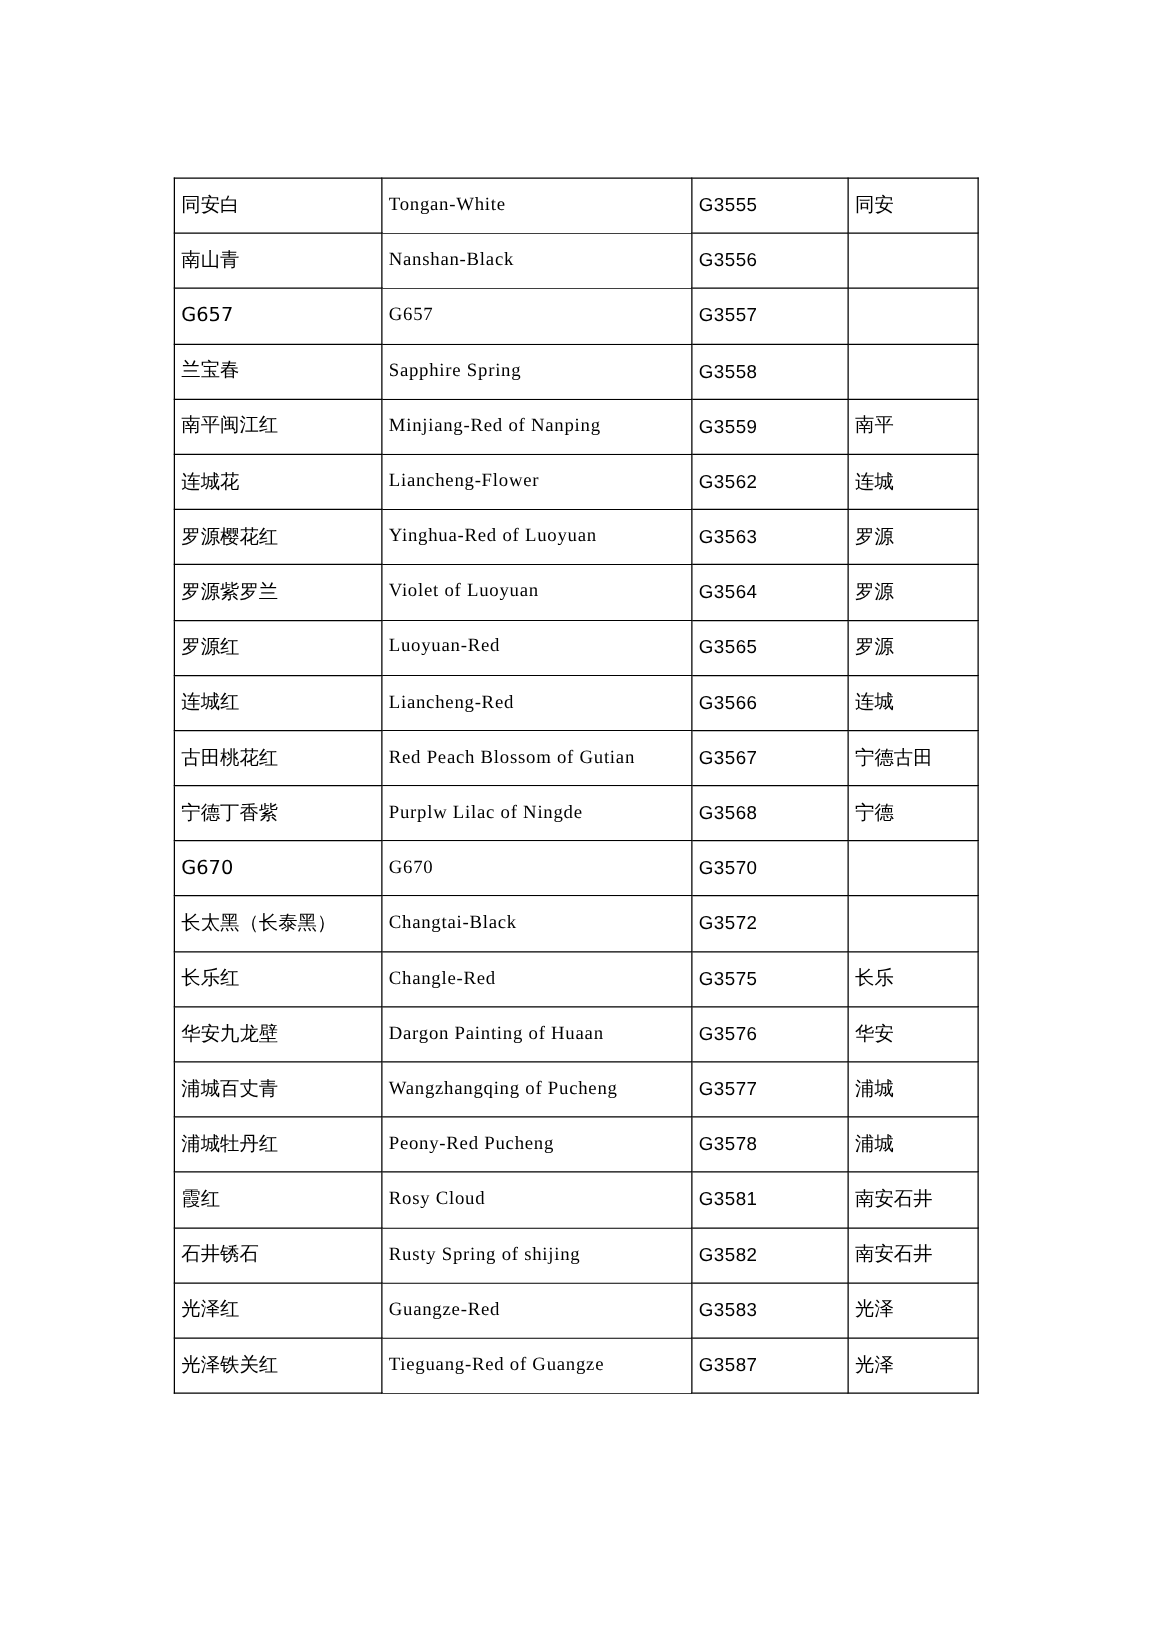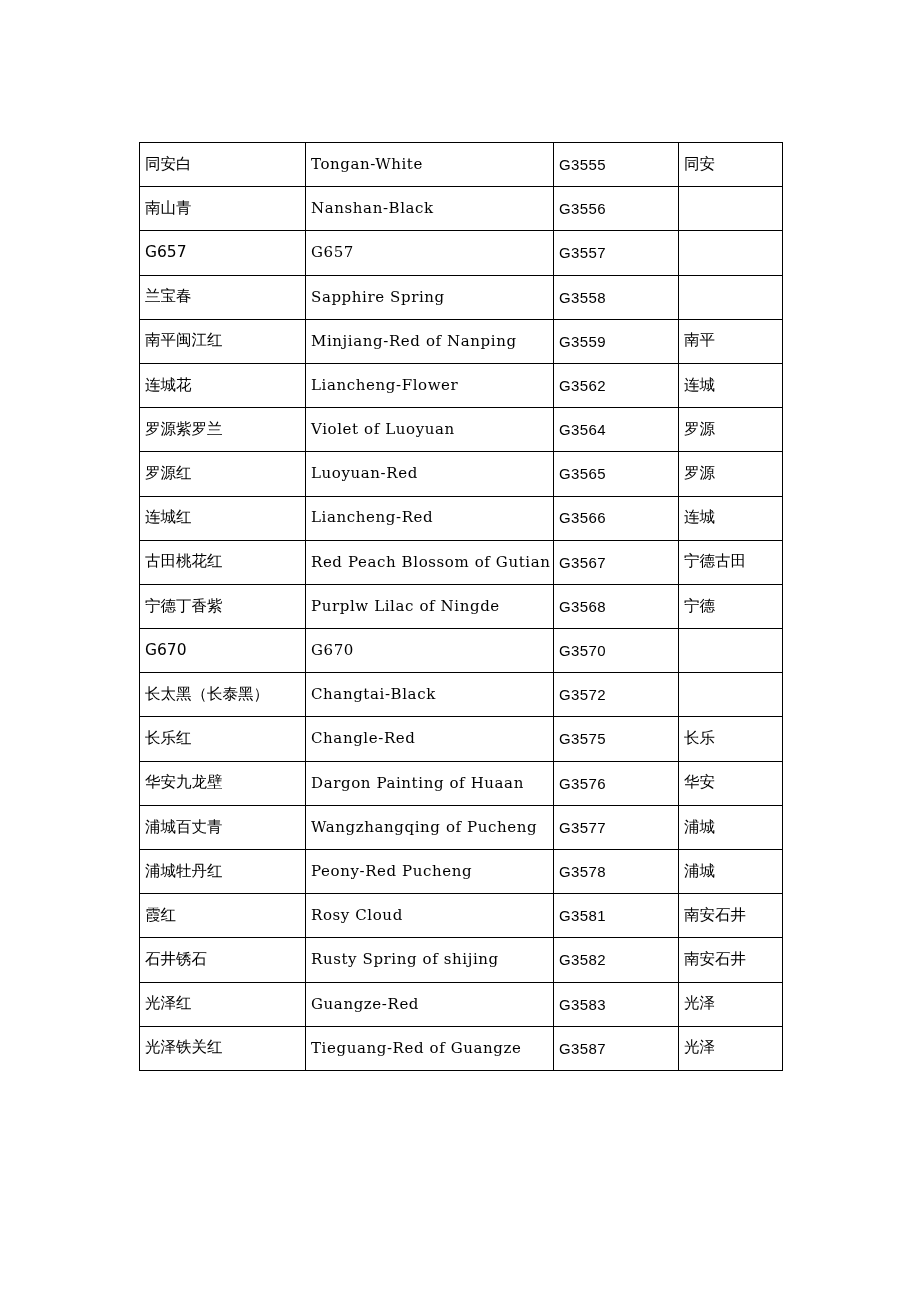--- a/index.html
+++ b/index.html
@@ -72,20 +72,21 @@
 
   .cell-code {
     font-family: Liberation Sans, sans-serif;
     font-size: 15px;
     letter-spacing: 0.4px;
   }
 
   
   .overflow-cell {
     position: relative;
+    font-family: Liberation Serif, serif;
   }
 </style>
 </head>
 <body>
 
 <div id="page">
   <table id="stone-table">
     <colgroup>
       <col class="c-name">
       <col class="c-english">
@@ -123,20 +124,26 @@
           <td class="cell-code">G3559</td>
           <td class="cell-cn">南平</td>
         </tr>
         <tr>
           <td class="cell-cn">连城花</td>
           <td class="cell-en overflow-cell">Liancheng-Flower</td>
           <td class="cell-code">G3562</td>
           <td class="cell-cn">连城</td>
         </tr>
         <tr>
+          <td class="cell-cn">罗源樱花红</td>
+          <td class="cell-en overflow-cell">Yinghua-Red of Luoyuan</td>
+          <td class="cell-code">G3563</td>
+          <td class="cell-cn">罗源</td>
+        </tr>
+        <tr>
           <td class="cell-cn">罗源紫罗兰</td>
           <td class="cell-en overflow-cell">Violet of Luoyuan</td>
           <td class="cell-code">G3564</td>
           <td class="cell-cn">罗源</td>
         </tr>
         <tr>
           <td class="cell-cn">罗源红</td>
           <td class="cell-en overflow-cell">Luoyuan-Red</td>
           <td class="cell-code">G3565</td>
           <td class="cell-cn">罗源</td>

